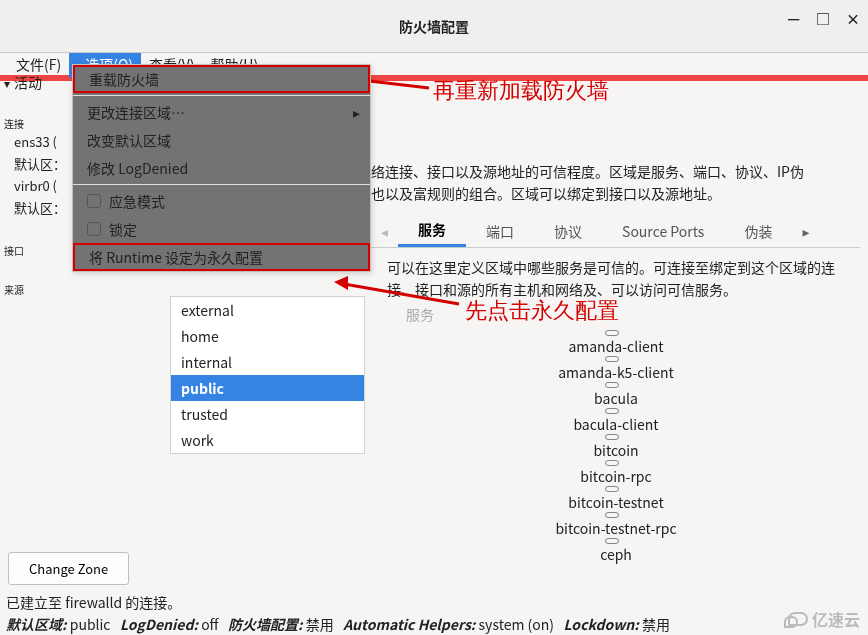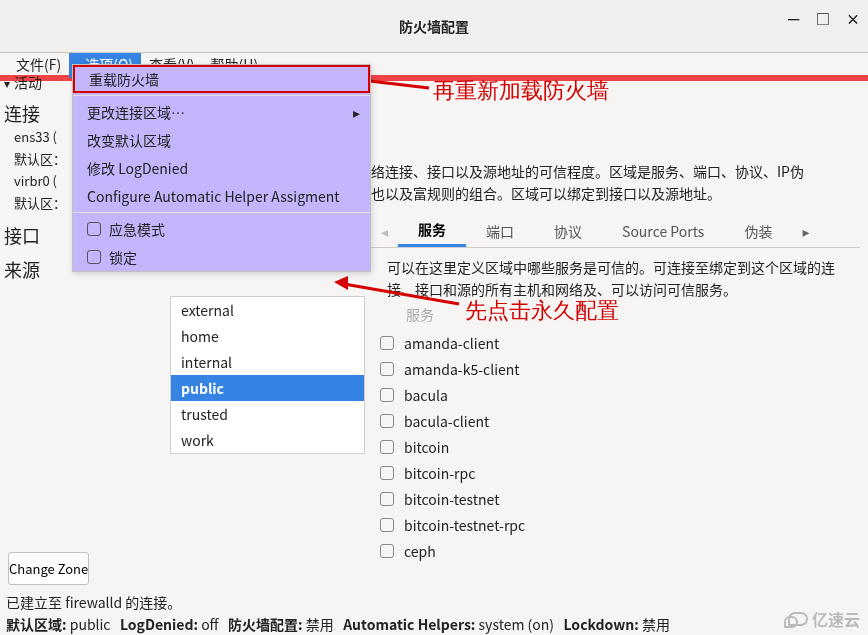--- a/index.html
+++ b/index.html
@@ -13,25 +13,25 @@
 
 
 .menubar { height: 28px; display: flex; align-items: center; padding: 0 8px; border-bottom: 6px solid #ef4444; background: #f6f5f4; }
 .menubar .menuitem { padding: 4px 8px; }
 .menubar .menuitem.active { background: #3584e4; color: #fff; padding-left: 16px; }
 
 
 .leftcol { position: absolute; left: 4px; top: 72px; width: 68px; }
 .leftcol .grp-label { display: flex; align-items: center; font-size: 14px; margin-bottom: 8px; }
 .leftcol .chev { margin-right: 4px; font-size: 12px; }
-.leftcol .sec { margin-top: 8px; font-size: 18px; }
+.leftcol .sec { margin-top: 24px; font-size: 10px; }
 .leftcol .sub { padding-left: 10px; font-size: 13px; line-height: 22px; }
 
 
-.dropdown { position: absolute; left: 72px; top: 64px; width: 299px; background: #c4b5fd; border: 1px solid #c0c0c0; box-shadow: 1px 2px 6px rgba(0,0,0,0.15); z-index: 10; }
+.dropdown { position: absolute; left: 72px; top: 64px; width: 299px; background: #737373; border: 1px solid #c0c0c0; box-shadow: 1px 2px 6px rgba(0,0,0,0.15); z-index: 10; }
 .dropdown .item { height: 28px; display: flex; align-items: center; padding: 0 14px; position: relative; }
 .dropdown .item.sub::after { content: "▸"; position: absolute; right: 10px; }
 .dropdown .sep { height: 1px; background: #e0e0e0; margin: 2px 0; }
 .dropdown .check { width: 14px; height: 14px; border: 1.5px solid #555; border-radius: 3px; margin-right: 8px; display: inline-block; }
 .highlight-box { border: 2px solid #d40000; }
 
 
 .tabs { display: flex; border-bottom: 1px solid #ccc; height: 34px; align-items: center; position: absolute; left: 371px; top: 214px; right: 8px; }
 .tabs .tab { padding: 0 20px; color: #555; font-size: 14px; height: 100%; display: flex; align-items: center; }
 .tabs .tab.active { font-weight: bold; color: #000; border-bottom: 3px solid #3584e4; }
@@ -42,30 +42,30 @@
 .tabdesc { position: absolute; left: 371px; top: 254px; right: 8px; font-size: 14px; line-height: 22px; color: #222; padding: 2px 16px; }
 
 
 .zonelist { position: absolute; left: 170px; top: 296px; width: 195px; border: 1px solid #d0d0d0; background: #fff; }
 .zonelist .zitem { height: 26px; display: flex; align-items: center; padding: 0 10px; }
 .zonelist .zitem.selected { background: #3584e4; color: #fff; font-weight: bold; }
 
 
 .svclist { position: absolute; left: 378px; top: 304px; right: 14px; }
 .svclist .shdr { color: #aaa; font-size: 14px; padding: 0 0 6px 28px; }
-.svclist .sitem { height: 26px; display: flex; align-items: center; }
+.svclist .sitem { height: 26px; display: flex; align-items: center; flex-direction: column; }
 .svclist .sitem .check { width: 14px; height: 14px; border: 1.5px solid #888; border-radius: 3px; margin-right: 10px; margin-left: 2px; }
 
 
-.chgzone { position: absolute; left: 8px; top: 552px; border: 1px solid #c0c0c0; background: #fdfdfd; padding: 6px 0; border-radius: 3px; font-size: 13px; }
+.chgzone { position: absolute; left: 8px; top: 552px; border: 1px solid #c0c0c0; background: #fdfdfd; padding: 6px 20px; border-radius: 3px; font-size: 13px; }
 
 
 .status1 { position: absolute; left: 6px; top: 592px; font-size: 14px; text-align: right; }
 .status2 { position: absolute; left: 6px; top: 614px; font-size: 14px; }
-.status2 b { font-weight: bold; }
+.status2 b { font-weight: bold; font-style: italic; }
 
 
 .anno { position: absolute; font-family: "KaiTi","STKaiti",serif; color: #d40000; font-size: 22px; }
 .arrow-svg { position: absolute; }
 
 
 .wm { position: absolute; right: 8px; bottom: 4px; color: #bbb; font-size: 16px; font-weight: bold; display: flex; align-items: center; gap: 4px; }
 .wm-icon { width: 20px; height: 14px; border: 2px solid #bbb; border-radius: 10px 10px 10px 2px; position: relative; }
 .wm-icon::before { content: ""; position: absolute; width: 10px; height: 8px; border: 2px solid #bbb; border-radius: 6px 6px 6px 1px; left: -6px; top: 2px; }
 </style>
@@ -109,31 +109,31 @@
   <div class="sep"></div>
   <div class="item sub">
       <span>更改连接区域…</span>
     </div>
   <div class="item">
       <span>改变默认区域</span>
     </div>
   <div class="item">
       <span>修改 LogDenied</span>
     </div>
-  <div class="item">
-      <span>Configure Automatic Helper Assigment</span>
-    </div>
   <div class="sep"></div>
   <div class="item">
       <span class="check"></span>
       <span>应急模式</span>
     </div>
   <div class="item">
       <span class="check"></span>
       <span>锁定</span>
+    </div>
+  <div class="item highlight-box">
+      <span>将 Runtime 设定为永久配置</span>
     </div>
 </div>
 
 <div style="position:absolute; left:371px; top:160px; right:8px; line-height:22px;">
   <div>络连接、接口以及源地址的可信程度。区域是服务、端口、协议、IP伪</div>
   <div>也以及富规则的组合。区域可以绑定到接口以及源地址。</div>
 </div>
 
 <div class="tabs">
   <div class="nav-arrow disabled">◂</div>

